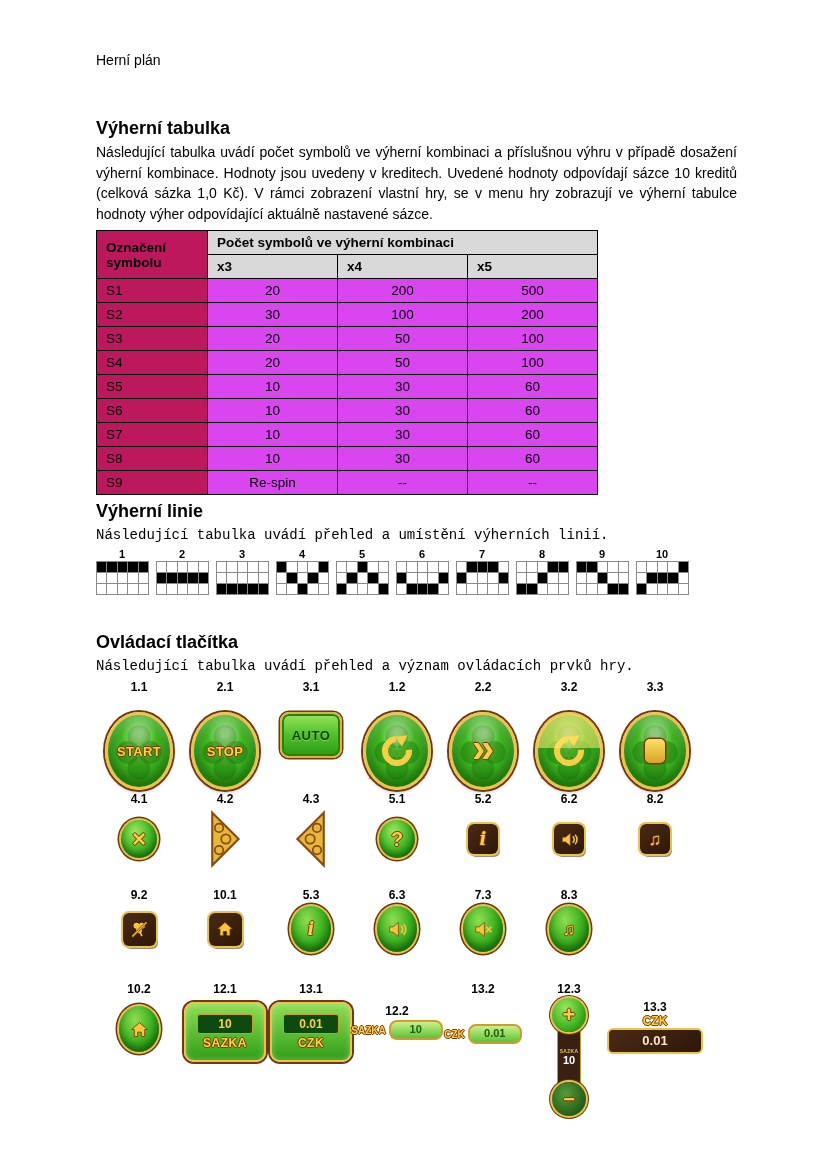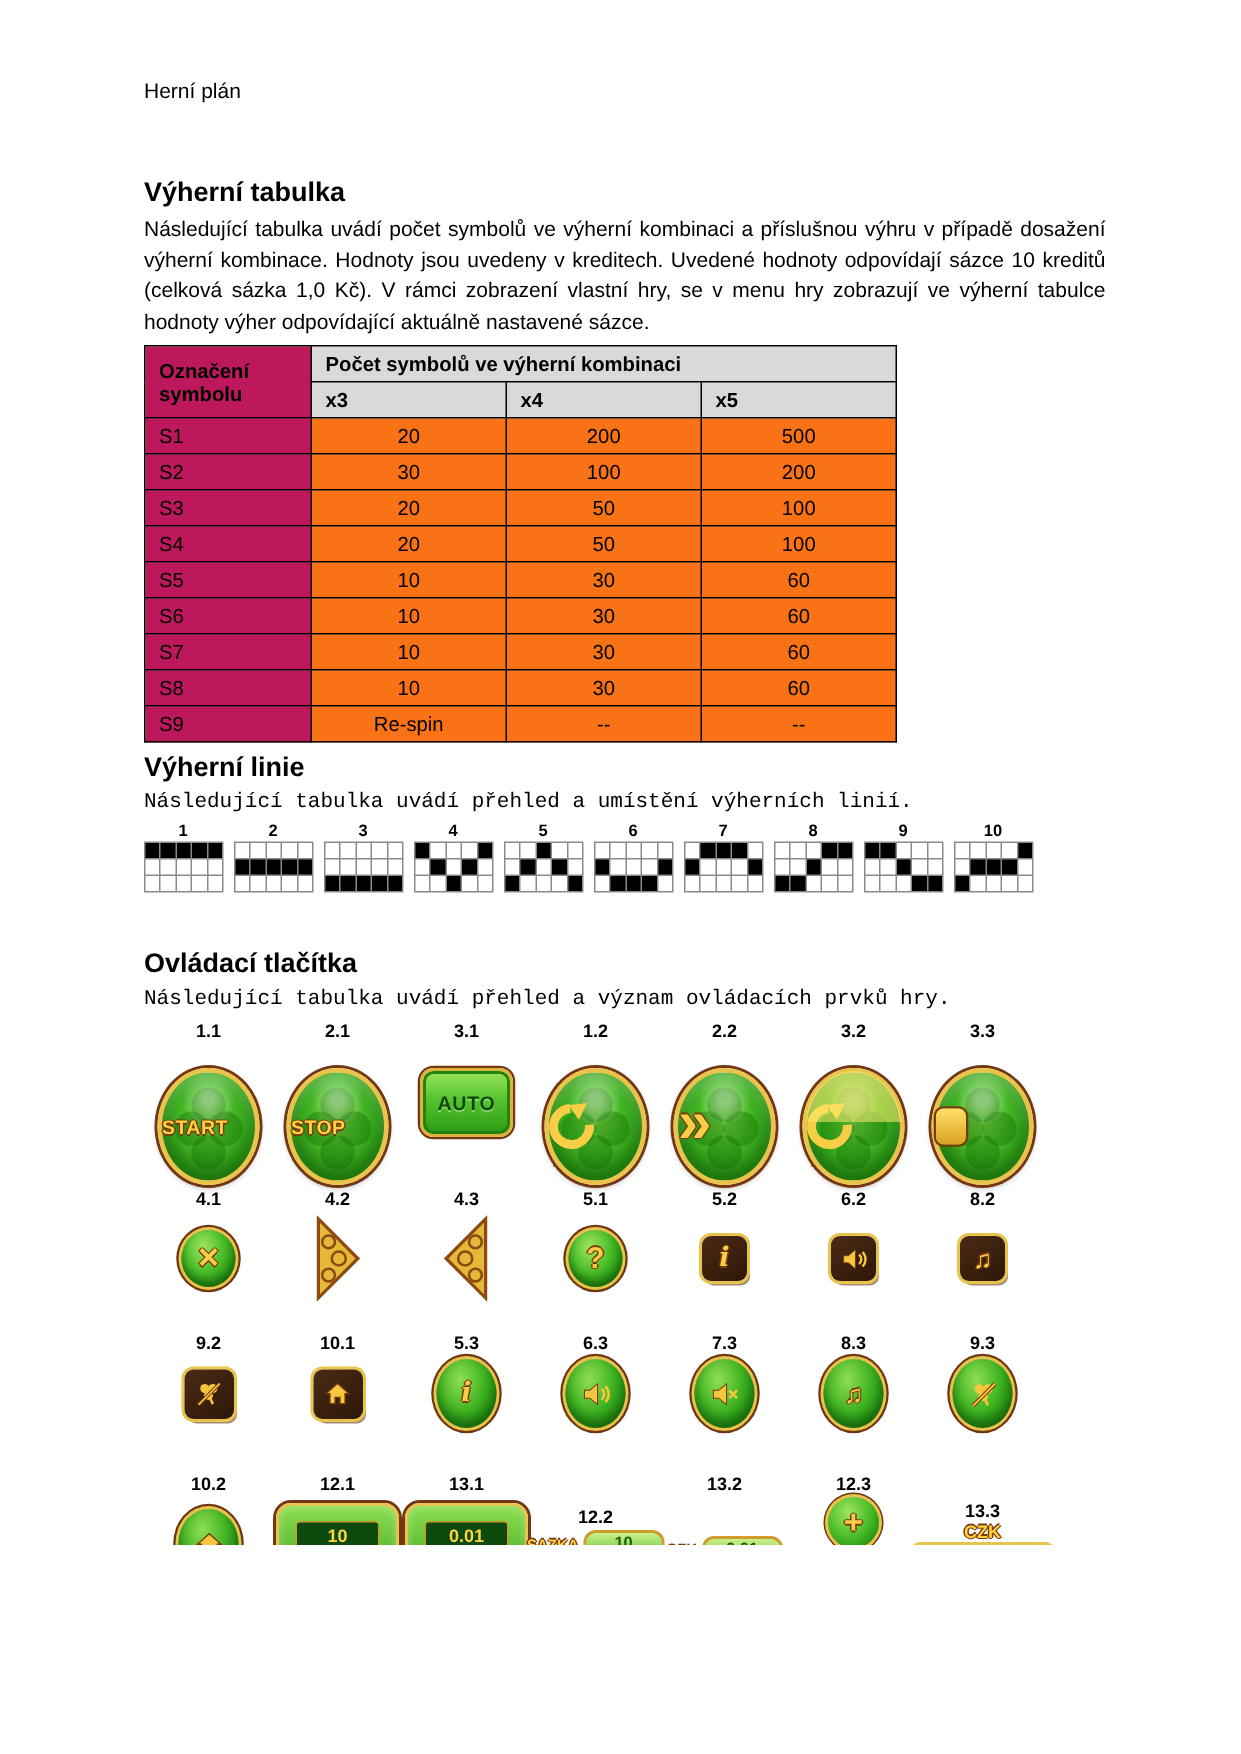--- a/index.html
+++ b/index.html
@@ -1,35 +1,35 @@
 <!DOCTYPE html>
 <html><head>
 <meta charset="utf-8">
 <style>
   html,body{margin:0;padding:0;background:#fff;}
-  .page{position:relative;width:827px;height:1030px;background:#ffffff;overflow:hidden;
+  .page{position:relative;width:827px;height:1169px;background:#ffffff;overflow:hidden;
         font-family:"Liberation Sans", sans-serif;color:#000;}
   .content{position:absolute;left:96px;top:52px;width:641px;}
   .doc-title{font-size:14px;line-height:17px;}
   h2{font-size:18px;line-height:17px;font-weight:bold;margin:0;}
   .h-payout{margin-top:51px;}
   .h-lines{margin-top:8px;}
   .h-controls{margin-top:39px;}
   p{font-size:14px;line-height:20.5px;text-align:justify;margin:5px 0 0 0;}
   .p-short{text-align:left;font-family:Liberation Mono, monospace;}
 
   
   table.payout{border-collapse:collapse;table-layout:fixed;margin-top:6px;}
   table.payout col.c0{width:111px;}
   table.payout col.cv{width:130px;}
   table.payout th, table.payout td{border:1px solid #000;font-size:13.5px;padding:1px 9px;height:21px;vertical-align:middle;}
   table.payout th{background:#d9d9d9;font-weight:bold;}
   table.payout .sym{background:#be185d;text-align:left;}
   table.payout .ctr{text-align:left;margin-top:40px;}
-  table.payout td.val{text-align:center;background:#f97316;}
+  table.payout td.val{text-align:center;background:#d946ef;}
 
   
   .patterns{display:flex;gap:8px;margin-top:2px;}
   .pattern{width:52px;}
   .plabel{text-align:center;font-size:11px;font-weight:bold;line-height:13px;}
   .pgrid{display:grid;grid-template-columns:repeat(5,9.4px);grid-auto-rows:10px;gap:1px;
          background:#8a8a8a;padding:1px;width:max-content;margin:0 auto;}
   .pcell{background:#fff;}
   .pcell.on{background:#000;}
 
@@ -51,21 +51,21 @@
      background:
        radial-gradient(circle at 50% 24%, rgba(255,255,255,.4) 0 6%, transparent 28%),
        radial-gradient(circle at 50% 30%, rgba(22,118,8,.45) 0 11px, transparent 12px),
        radial-gradient(circle at 32% 52%, rgba(22,118,8,.45) 0 11px, transparent 12px),
        radial-gradient(circle at 68% 52%, rgba(22,118,8,.45) 0 11px, transparent 12px),
        radial-gradient(circle at 50% 74%, rgba(22,118,8,.45) 0 11px, transparent 12px),
        radial-gradient(ellipse at 50% 42%, #8ee04f 0%, #45b825 40%, #2b9a14 72%, #187007 100%);
      border:3px solid #e9c34a;
      box-shadow:0 0 0 2px #733813, 0 2px 4px rgba(0,0,0,.3),
         inset 0 -8px 12px rgba(10,70,0,.5), inset 0 5px 7px rgba(255,255,255,.25);
-     display:flex;align-items:center;justify-content:flex-start;margin-top:32px;}
+     display:flex;align-items:center;justify-content:center;margin-top:32px;}
   .btn-big.halflit::after{content:"";position:absolute;inset:-1px;border-radius:50%;
      background:linear-gradient(rgba(255,234,110,.55) 0 46%, transparent 46%);}
   .btxt{font-size:13px;letter-spacing:.3px;}
 
   .btn-auto{width:58px;height:42px;border-radius:9px;
      background:linear-gradient(180deg,#9ae45c 0%,#57c32e 45%,#2a9a13 100%);
      border:2px solid #d9b33c;
      box-shadow:0 0 0 1.5px #733813, inset 0 0 0 2px #23830e;
      display:flex;align-items:center;justify-content:center;}
   .autotxt{color:#0b4a05;font-weight:bold;font-size:13px;letter-spacing:.5px;
@@ -642,35 +642,20 @@
           </div>
     </div>
     <div class="bcell">
       <div class="blabel">8.3</div>
       <div class="bslot">
             <div class="btn-md">
         <span class="g g-note">♫</span>
       </div>
           </div>
     </div>
-    <div class="bcell">
-      <div class="blabel">9.3</div>
-      <div class="bslot">
-            <div class="btn-md">
-        <svg width="21" height="21" viewBox="0 0 24 24">
-          <circle cx="9" cy="8" r="3.6" fill="#f5c63e"></circle>
-                <circle cx="15.5" cy="8" r="3.6" fill="#f5c63e"></circle>
-          <circle cx="12" cy="13.5" r="3.6" fill="#f5c63e"></circle>
-          <path d="M12 13l3.5 7.5" stroke="#f5c63e" stroke-width="2" fill="none"></path>
-          <line x1="4" y1="21" x2="21" y2="4" stroke="#7a3a0c" stroke-width="3"></line>
-          <line x1="4" y1="21" x2="21" y2="4" stroke="#f5c63e" stroke-width="1.4"></line>
-        </svg>
-      </div>
-          </div>
-    </div>
   </div>
 
   <div class="btn-row row4">
     <div class="bcell">
       <div class="blabel">10.2</div>
       <div class="btn-md mt10">
         <svg width="21" height="21" viewBox="0 0 24 24">
           <path d="M12 4l9 8h-3v8h-4v-5h-4v5H6v-8H3z" fill="#f5c63e" stroke="#7a3a0c" stroke-width="1"></path>
         </svg>
       </div>

